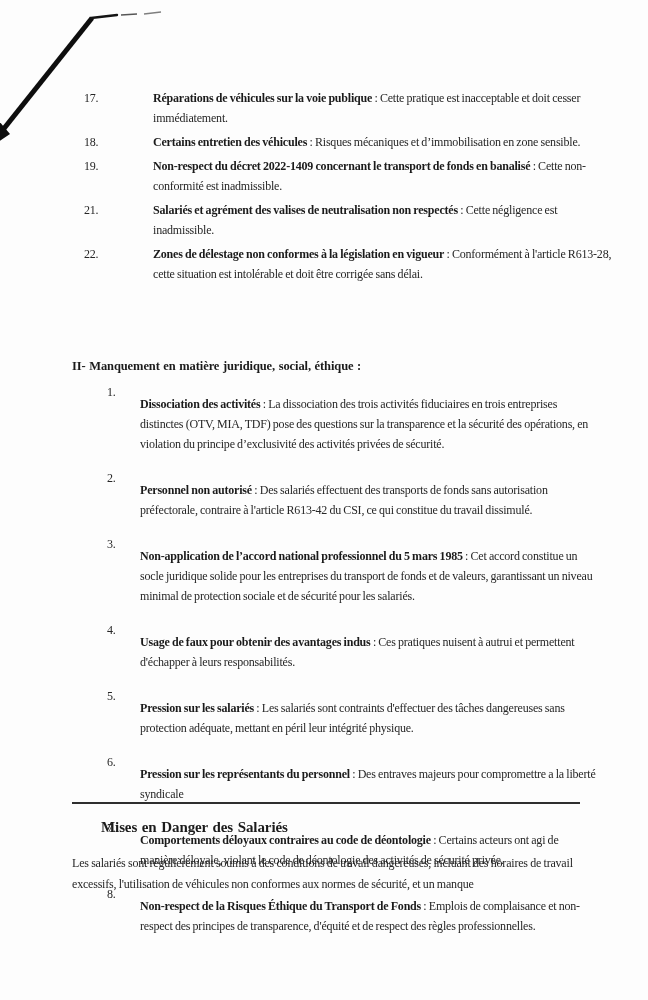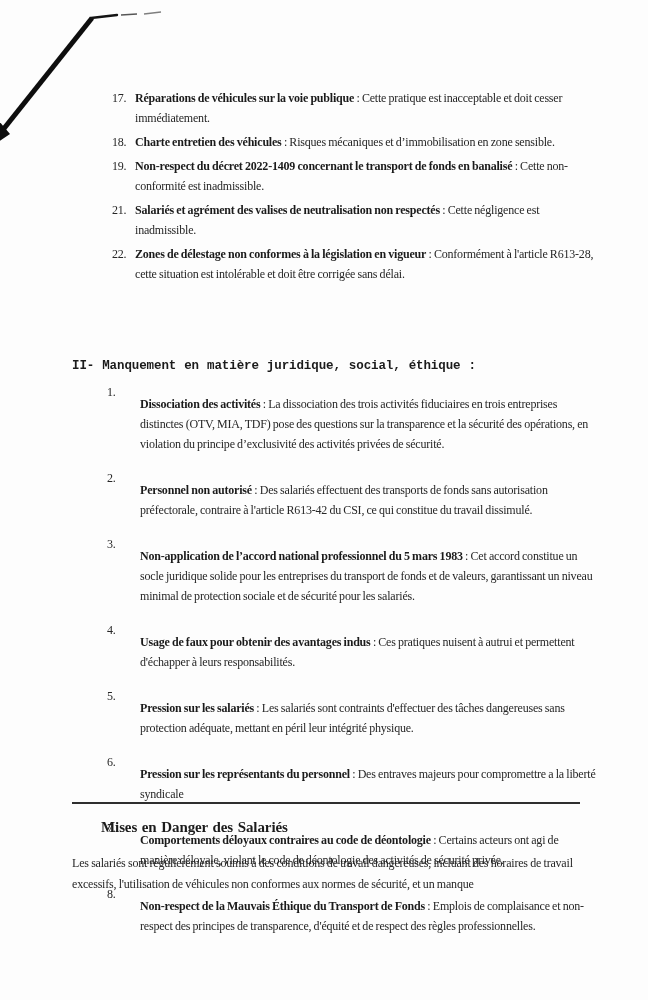--- a/index.html
+++ b/index.html
@@ -9,30 +9,30 @@
     color:#262626;
     position:relative;overflow:hidden;
   }
   .page{position:absolute;inset:0;background:#fdfdfd;}
   .artifact{position:absolute;left:0;top:0;}
   .block{position:absolute;left:0;width:648px;}
   .b1{top:88px;}
   .b2{top:356px;}
   .b3{top:802px;}
   .item{display:flex;align-items:flex-start;font-size:12px;line-height:20px;letter-spacing:-0.2px;word-spacing:-0.5px;}
-  .b1 .item{padding-left:112px;margin-bottom:4px;}
+  .b1 .item{padding-left:84px;margin-bottom:4px;gap:46px;}
   .b1 .num{flex:0 0 23px;}
   .b1 .txt{width:460px;margin:0;}
   .b2 .item{padding-left:107px;margin-bottom:2px;}
   .b2 .num{flex:0 0 21px;}
   .b2 .txt{width:458px;margin:12px;}
   .txt b{color:#1b1b1b;}
   .sec-heading{
     margin:0 0 6px 72px;font-size:12.5px;line-height:20px;font-weight:bold;
-    color:#1b1b1b;letter-spacing:-0.1px;word-spacing:0.6px;font-family:Liberation Mono, monospace;
+    color:#1b1b1b;letter-spacing:-0.1px;word-spacing:0.6px;
   }
   .divider{margin-left:72px;width:508px;border-top:2px solid #2e2e2e;height:0;}
   .danger-heading{
     margin:13px 0 5px 101px;font-size:15px;line-height:20px;font-weight:bold;color:#1b1b1b;
     letter-spacing:-0.1px;word-spacing:1px;
   }
   .danger-par{
     margin:16px 0 0 72px;width:512px;font-size:12px;line-height:21px;
     letter-spacing:-0.2px;word-spacing:-0.4px;
   }
@@ -51,21 +51,21 @@
     <path d="M144 14 L161 12" stroke="#3a3a3a" stroke-width="1.3" fill="none" opacity="0.65"></path>
   </svg>
 
   <section class="block b1">
     <div class="item">
       <span class="num">17.</span>
       <p class="txt"><b>Réparations de véhicules sur la voie publique</b><span> : Cette pratique est inacceptable et doit cesser immédiatement.</span></p>
     </div>
     <div class="item">
       <span class="num">18.</span>
-      <p class="txt"><b>Charte entretien des véhicules</b><span> : Risques mécaniques et d’immobilisation en zone sensible.</span></p>
+      <p class="txt"><b>Certains entretien des véhicules</b><span> : Risques mécaniques et d’immobilisation en zone sensible.</span></p>
     </div>
     <div class="item">
       <span class="num">19.</span>
       <p class="txt"><b>Non-respect du décret 2022-1409 concernant le transport de fonds en banalisé</b><span> : Cette non-conformité est inadmissible.</span></p>
     </div>
     <div class="item">
       <span class="num">21.</span>
       <p class="txt"><b>Salariés et agrément des valises de neutralisation non respectés</b><span> : Cette négligence est inadmissible.</span></p>
     </div>
     <div class="item">
@@ -79,41 +79,41 @@
     <div class="item">
       <span class="num">1.</span>
       <p class="txt"><b>Dissociation des activités</b><span> : La dissociation des trois activités fiduciaires en trois entreprises distinctes (OTV, MIA, TDF) pose des questions sur la transparence et la sécurité des opérations, en violation du principe d’exclusivité des activités privées de sécurité.</span></p>
     </div>
     <div class="item">
       <span class="num">2.</span>
       <p class="txt"><b>Personnel non autorisé</b><span> : Des salariés effectuent des transports de fonds sans autorisation préfectorale, contraire à l'article R613-42 du CSI, ce qui constitue du travail dissimulé.</span></p>
     </div>
     <div class="item">
       <span class="num">3.</span>
-      <p class="txt"><b>Non-application de l’accord national professionnel du 5 mars 1983</b><span> : Cet accord constitue un socle juridique solide pour les entreprises du transport de fonds et de valeurs, garantissant un niveau minimal de protection sociale et de sécurité pour les salariés.</span></p>
+      <p class="txt"><b>Non-application de l’accord national professionnel du 5 mars 1985</b><span> : Cet accord constitue un socle juridique solide pour les entreprises du transport de fonds et de valeurs, garantissant un niveau minimal de protection sociale et de sécurité pour les salariés.</span></p>
     </div>
     <div class="item">
       <span class="num">4.</span>
       <p class="txt"><b>Usage de faux pour obtenir des avantages indus</b><span> : Ces pratiques nuisent à autrui et permettent d'échapper à leurs responsabilités.</span></p>
     </div>
     <div class="item">
       <span class="num">5.</span>
       <p class="txt"><b>Pression sur les salariés</b><span> : Les salariés sont contraints d'effectuer des tâches dangereuses sans protection adéquate, mettant en péril leur intégrité physique.</span></p>
     </div>
     <div class="item">
       <span class="num">6.</span>
       <p class="txt"><b>Pression sur les représentants du personnel</b><span> : Des entraves majeurs pour compromettre a la liberté syndicale</span></p>
     </div>
     <div class="item">
       <span class="num">7.</span>
       <p class="txt"><b>Comportements déloyaux contraires au code de déontologie</b><span> : Certains acteurs ont agi de manière déloyale, violant le code de déontologie des activités de sécurité privée.</span></p>
     </div>
     <div class="item">
       <span class="num">8.</span>
-      <p class="txt"><b>Non-respect de la Mauvais Éthique du Transport de Fonds</b><span> : Emplois de complaisance et non-respect des principes de transparence, d'équité et de respect des règles professionnelles.</span></p>
+      <p class="txt"><b>Non-respect de la Risques Éthique du Transport de Fonds</b><span> : Emplois de complaisance et non-respect des principes de transparence, d'équité et de respect des règles professionnelles.</span></p>
     </div>
   </section>
 
   <section class="block b3">
     <div class="divider"></div>
     <h1 class="danger-heading">Mises en Danger des Salariés</h1>
     <p class="danger-par">Les salariés sont régulièrement soumis à des conditions de travail dangereuses, incluant des horaires de travail excessifs, l'utilisation de véhicules non conformes aux normes de sécurité, et un manque</p>
   </section>
 
   <div class="footer">

